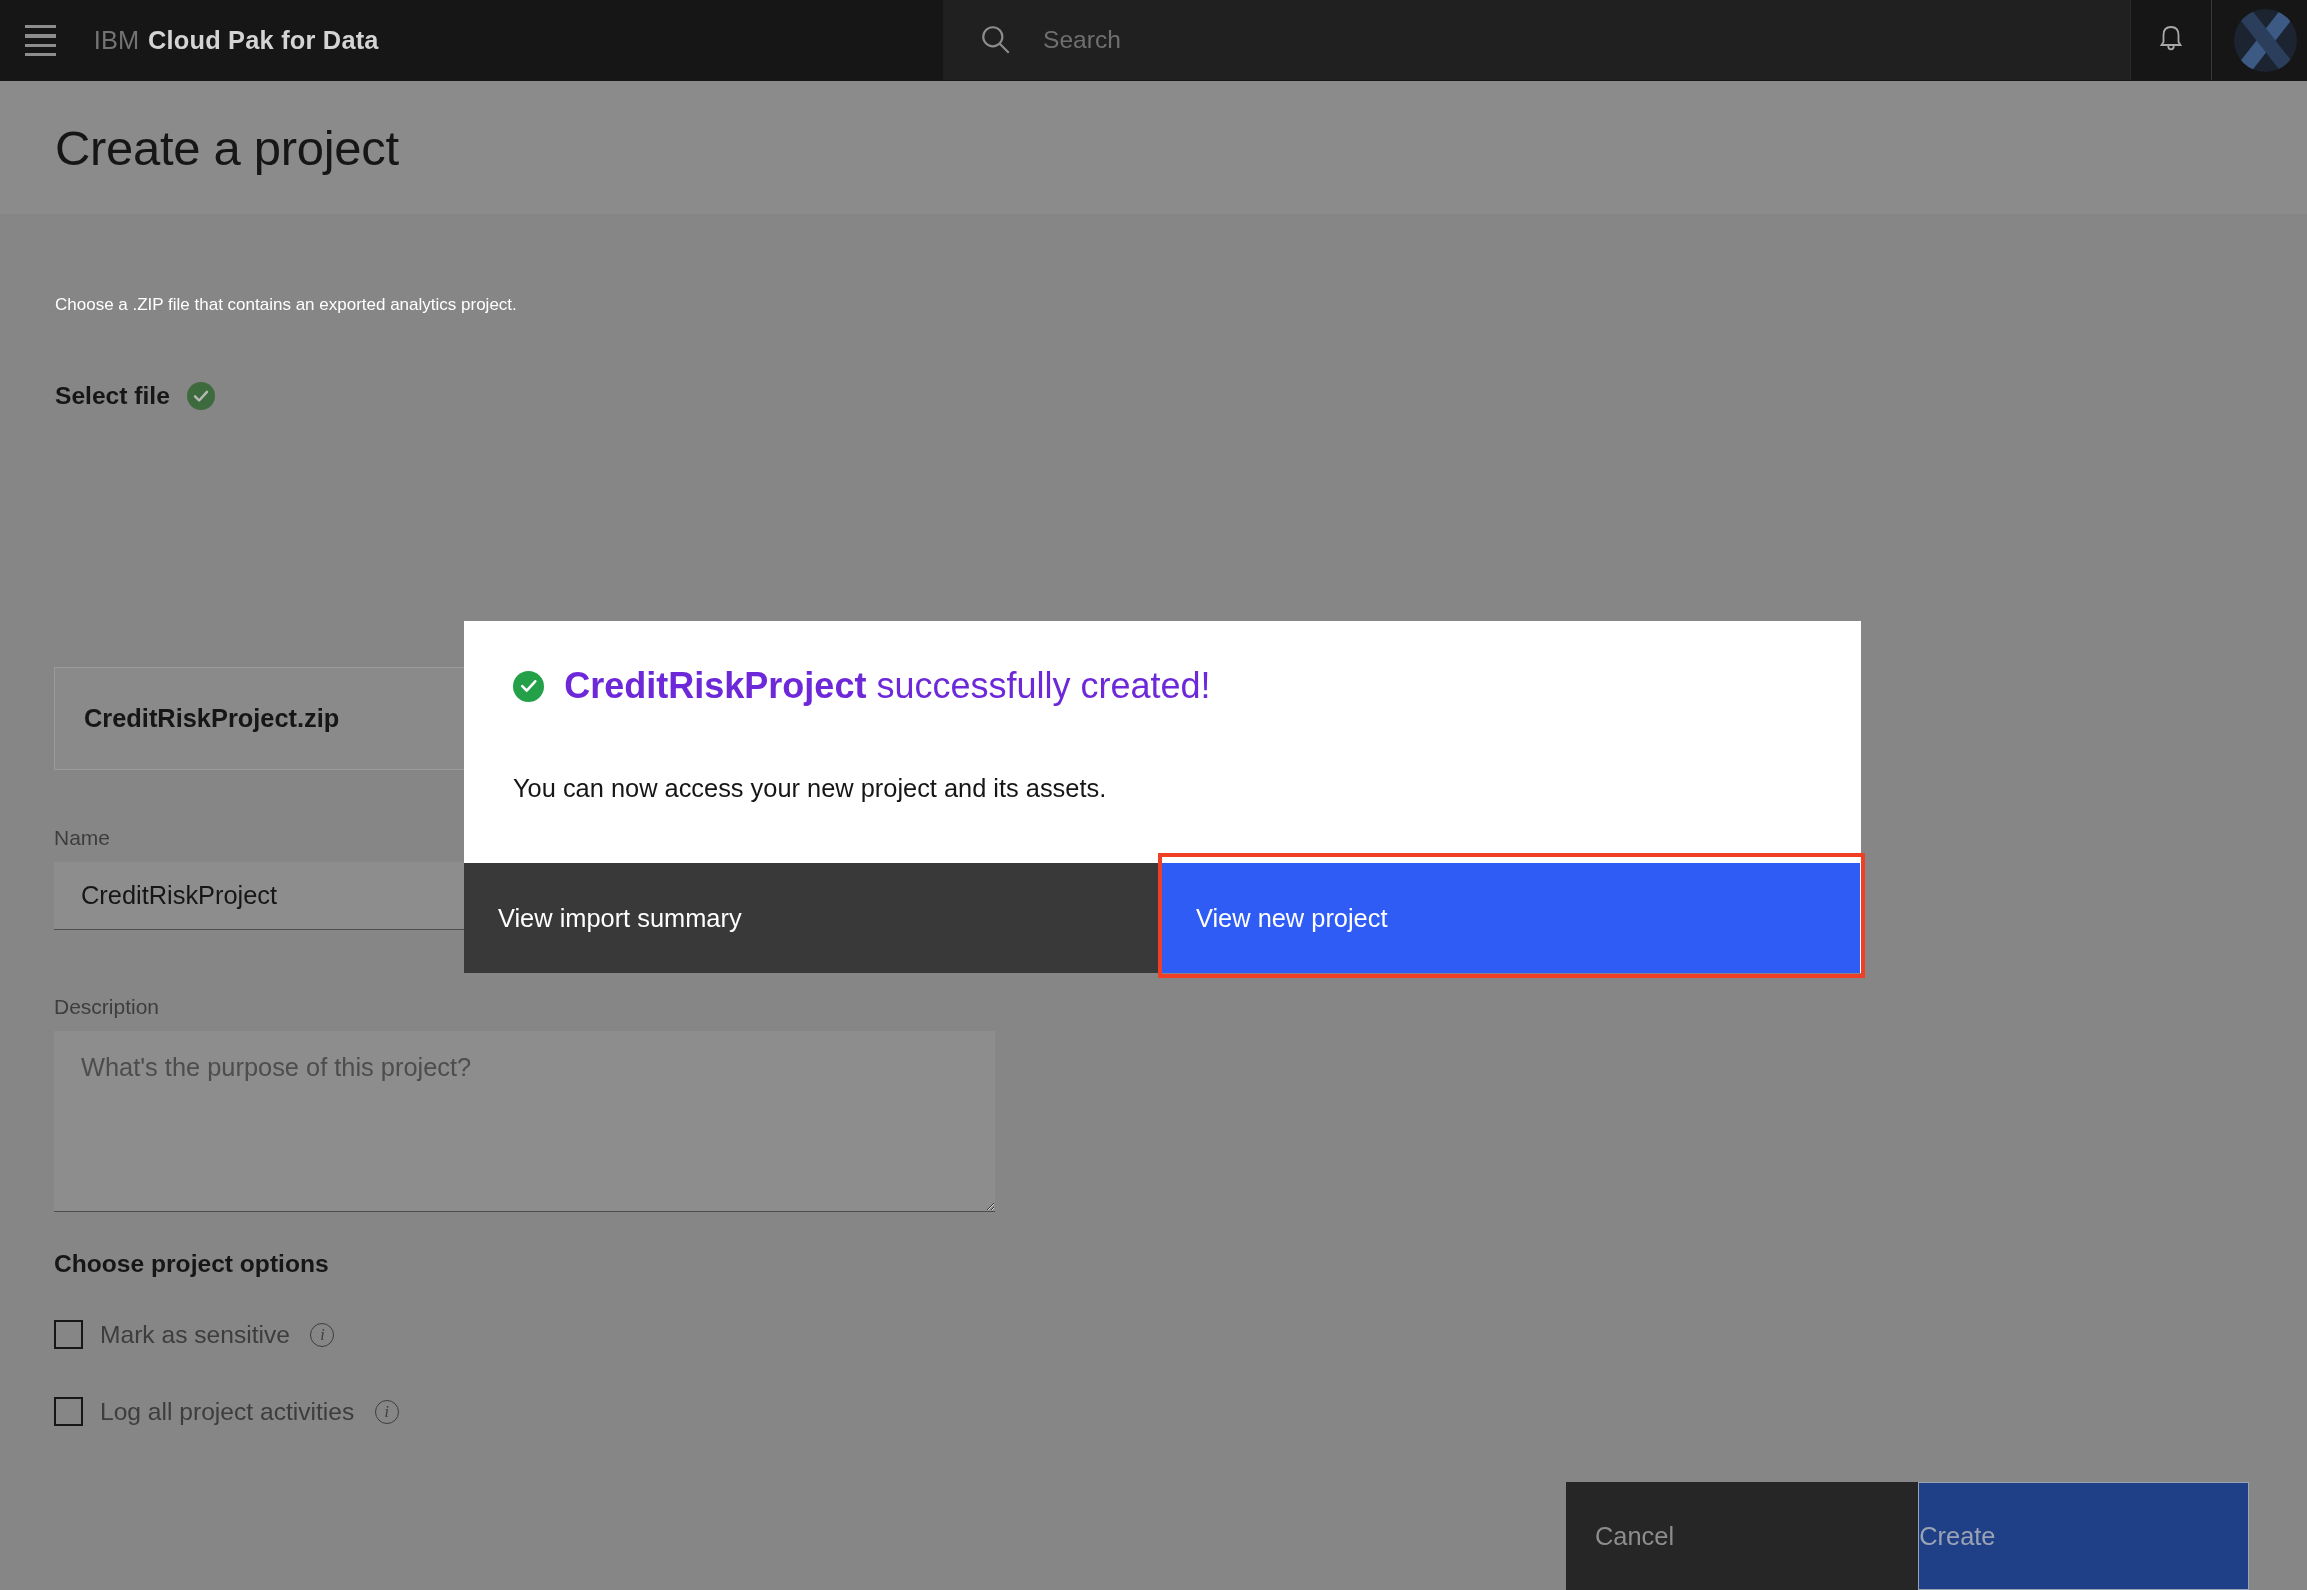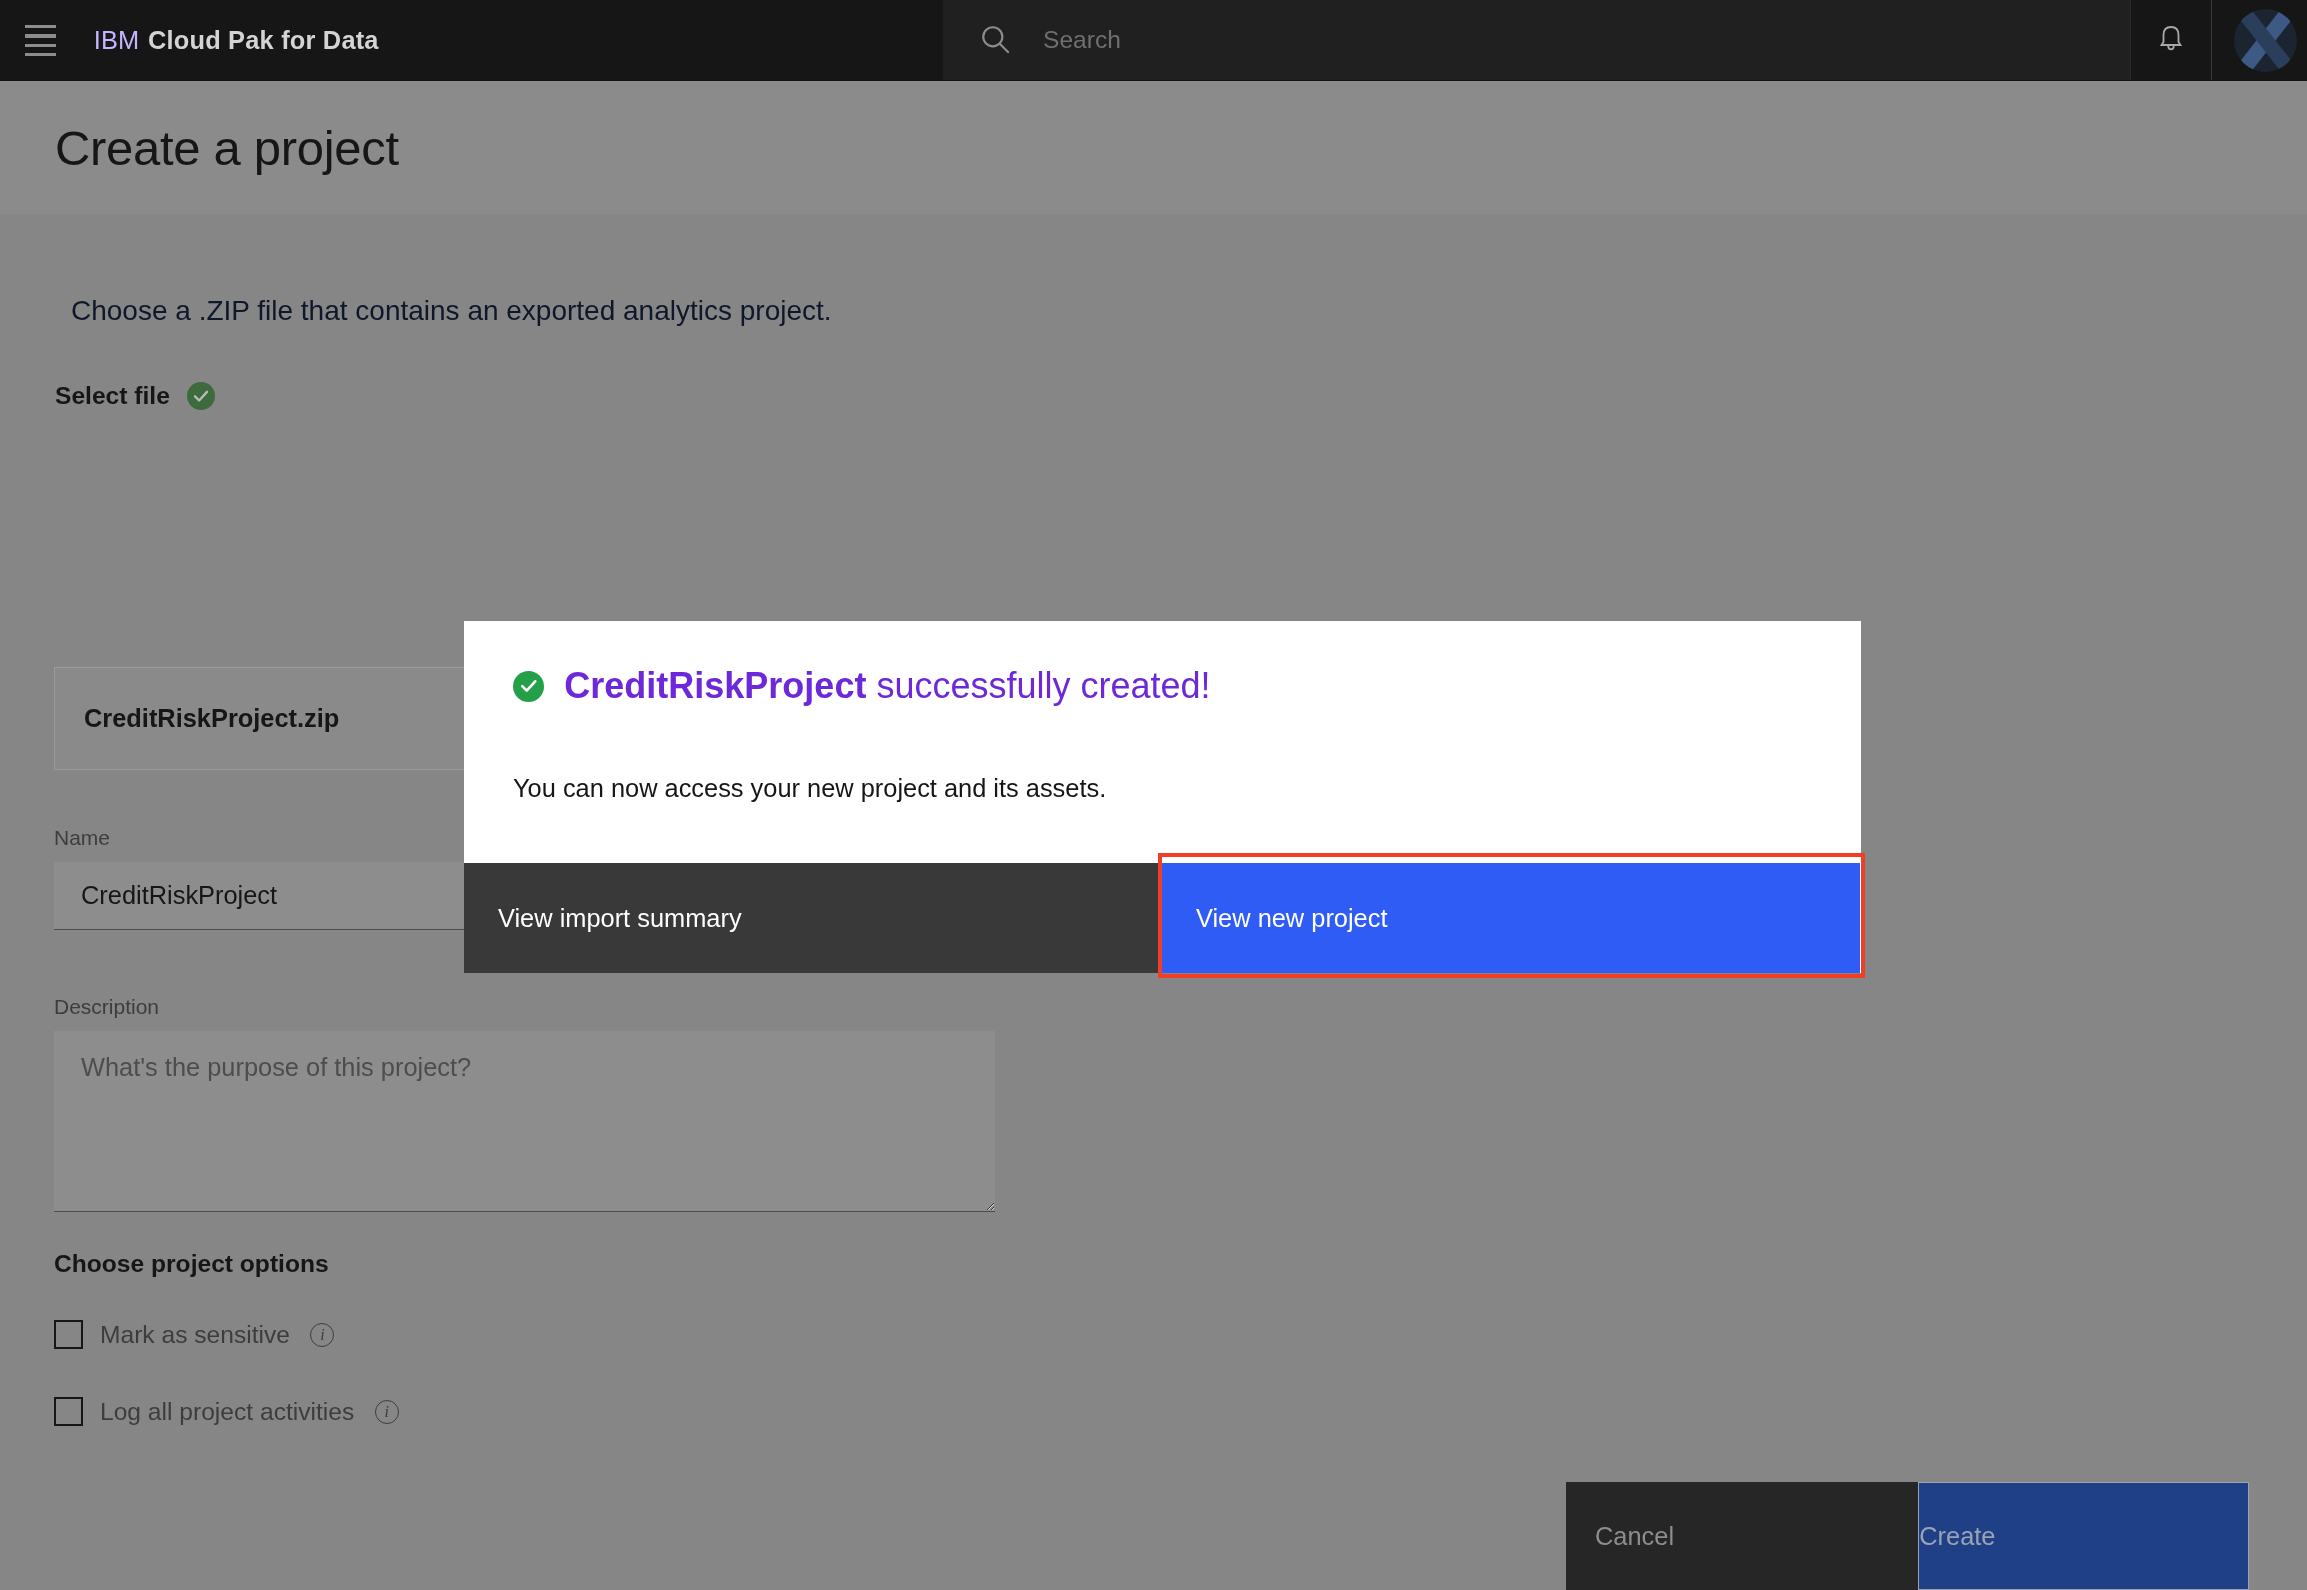--- a/index.html
+++ b/index.html
@@ -38,21 +38,21 @@
     width: 30.5px; height: 3.4px; background: #8d8d8d; border-radius: 0;
   }
   #brand {
     display: flex; align-items: center;
     padding-left: 12.7px;
     font-size: 25.4px;
     color: #c6c6c6;
     letter-spacing: 0.2px;
     white-space: nowrap;
   }
-  #brand .light { font-weight: 400; color: #c4b5fd; }
+  #brand .light { font-weight: 400; color: #737373; }
   #brand .bold { font-weight: 700; color: #d4d4d4; margin-left: 8.5px; }
 
   #search-wrap {
     position: absolute;
     left: 942px; top: 0;
     width: 1231px; height: 80px;
     background: #202020;
     display: flex; align-items: center;
     border-left: 0.8px solid #161616;
     cursor: text;
@@ -126,23 +126,23 @@
     position: absolute;
     top: 214px; left: 0;
     width: 2307px;
     height: 1376px;
     background: #868686;
     z-index: 1;
   }
 
   #intro-text {
     position: absolute;
-    left: 71px; top: 81px;
-    font-size: 28px;
-    color: #0f172a;
+    left: 55px; top: 81px;
+    font-size: 17px;
+    color: #ffffff;
   }
 
   #select-file-row {
     position: absolute;
     left: 55px; top: 168px;
     display: flex; align-items: center; gap: 17px; justify-content: space-between;
   }
   #select-file-label {
     font-size: 24.6px; font-weight: 700; color: #161616;
   }

